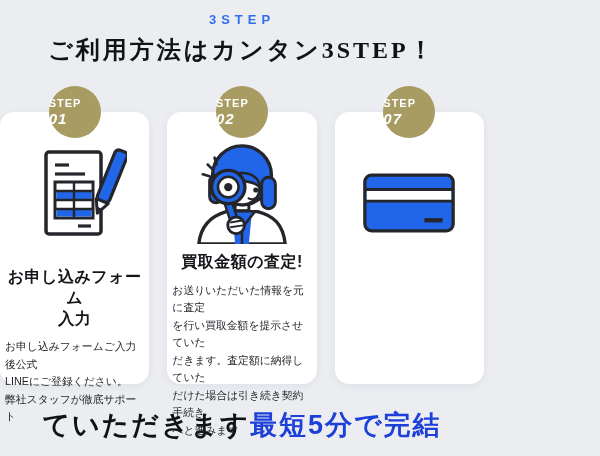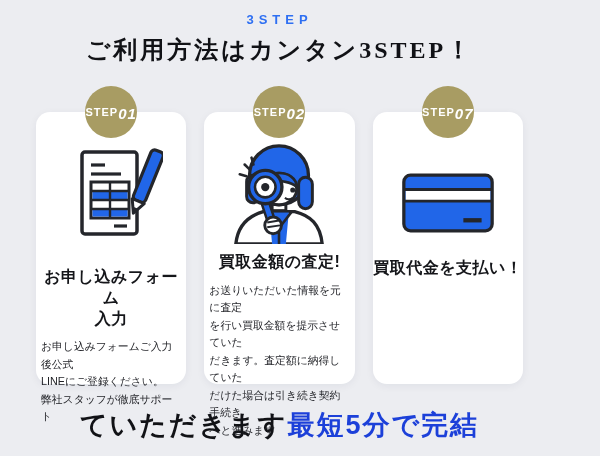--- a/index.html
+++ b/index.html
@@ -7,41 +7,41 @@
     --page-bg:#ecedf1; --card-bg:#ffffff; --ink:#111216;
     --illus-blue:#2166e8; --outline:#24262b;
   }
   *{margin:0;padding:0;box-sizing:border-box;}
   html,body{width:600px;height:456px;overflow:hidden;}
   body{
     background:var(--page-bg);
     font-family:"Liberation Sans","DejaVu Sans",sans-serif;
     color:var(--ink);
   }
-  .wrap{width:523px;height:456px;padding-top:12px;padding-left:36px;}
+  .wrap{width:484px;height:456px;padding-top:12px;}
   .eyebrow{
     text-align:center;font-size:13px;font-weight:bold;
     color:var(--accent-blue);letter-spacing:5px;
   }
   .page-title{
     text-align:center;font-size:24px;font-weight:bold;
     color:var(--ink);letter-spacing:3px;margin-top:7px;font-family:Liberation Serif, serif;
   }
   .cards{
     display:flex;justify-content:center;gap:18px;margin-top:46px;
   }
   .card{
     position:relative;width:178px;height:272px;background:var(--card-bg);
     border-radius:14px;box-shadow:0 2px 8px rgba(20,30,60,.06);
     display:flex;flex-direction:column;align-items:center;
   }
   .badge{
     position:absolute;top:-26px;left:50%;transform:translateX(-50%);
     width:52px;height:52px;border-radius:50%;background:var(--badge-gold);
-    color:#fff;display:flex;flex-direction:row;align-items:center;
+    color:#fff;display:flex;flex-direction:column;
     justify-content:center;line-height:1;
   }
   .badge .b-label{font-size:11px;font-weight:bold;letter-spacing:1px;}
   .badge .b-num{font-size:15px;font-weight:bold;margin-top:2px;letter-spacing:1px;font-style:italic;}
   .card-title{
     font-size:16px;font-weight:bold;text-align:center;line-height:1.3;
     white-space:pre-line;color:#15161a;letter-spacing:.5px;
   }
   .card-desc{
     font-size:10.8px;line-height:1.62;white-space:pre-line;
@@ -149,21 +149,20 @@
       </div>
       <div class="icon-box">
         <svg width="96" height="66" viewBox="0 0 100 68">
           <rect x="4" y="5" width="92" height="58" rx="7" fill="var(--illus-blue)" stroke="var(--outline)" stroke-width="3.4"></rect>
           <rect x="6" y="20" width="88" height="12" fill="#fff"></rect>
           <line x1="4" y1="20" x2="96" y2="20" stroke="var(--outline)" stroke-width="3"></line>
           <line x1="4" y1="32" x2="96" y2="32" stroke="var(--outline)" stroke-width="3"></line>
           <line x1="66" y1="52" x2="85" y2="52" stroke="var(--outline)" stroke-width="4.5"></line>
         </svg>
       </div>
-      <div class="card-title">買取代金を支払い！</div>
     </div>
 
   </div>
 
   <div class="footer-line">
     <span>ていただきます</span><span class="hl">最短5分で完結</span>
   </div>
 
 </div>
 

